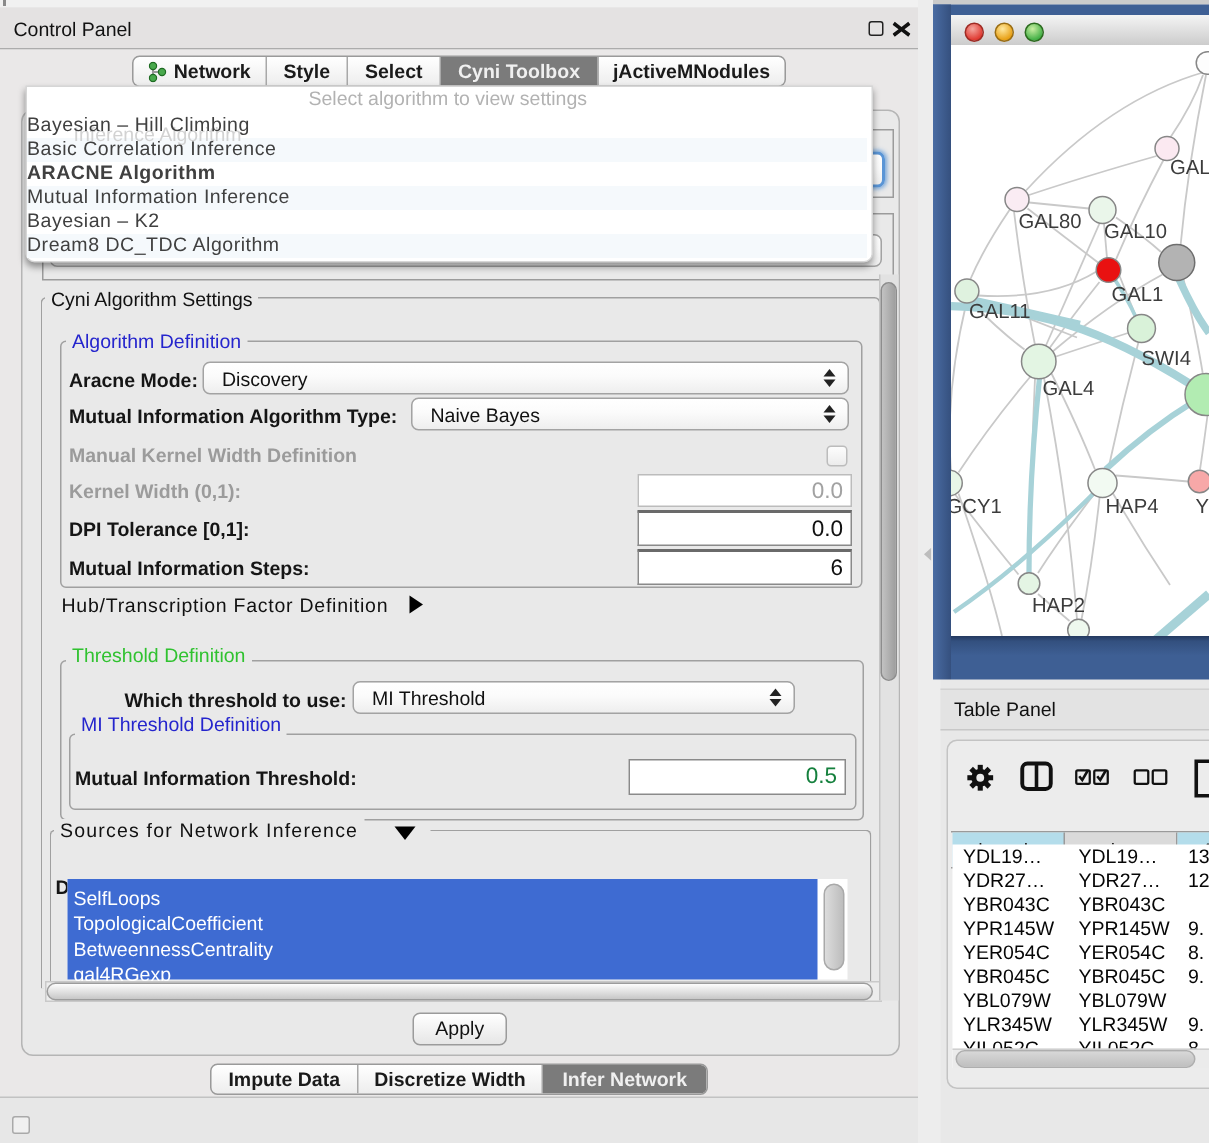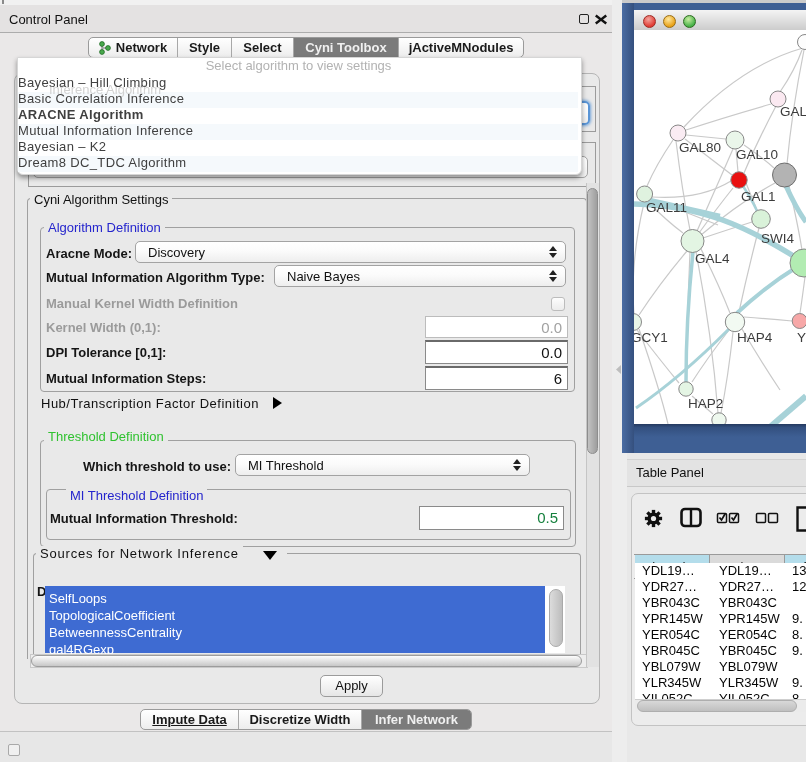--- a/index.html
+++ b/index.html
@@ -116,45 +116,45 @@
 <div class="grp" style="left:40px;top:440px;width:534px;height:105px;"></div>
 <div class="gtitle" style="left:44px;top:429px;color:#30c230;">Threshold Definition</div>
 <div class="blbl" style="left:60px;top:459px;width:171px;text-align:right;">Which threshold to use:</div>
 <div class="combo" style="left:235px;top:454px;width:293px;height:20px;">
     <span class="ctext">MI Threshold</span>
     <span class="carr up"></span>
     <span class="carr dn"></span>
   </div>
 
 <div class="grp" style="left:46px;top:489px;width:523px;height:49px;"></div>
-<div class="gtitle" style="left:50px;top:488px;color:#2525cd;margin-left:16px;">MI Threshold Definition</div>
+<div class="gtitle" style="left:50px;top:475px;color:#2525cd;">MI Threshold Definition</div>
 <div class="blbl" style="left:50px;top:511px;">Mutual Information Threshold:</div>
 <div class="tfield" style="left:419px;top:506px;width:138px;height:22px;border:1px solid #8a8a8a;color:#15803d;padding-right:5px;">0.5</div>
 
 <div class="abs" style="left:33px;top:553px;width:546px;height:100px;border:1px solid #a0a0a0;border-bottom:none;border-radius:4px 4px 0 0;"></div>
 <div class="gtitle" style="left:36px;top:546px;color:#111;letter-spacing:0.8px;">Sources for Network Inference</div>
 <div class="abs" style="left:240px;top:552px;width:47px;height:3px;background:#e9e9e9;"></div>
 <div class="abs" style="left:263px;top:551px;width:0;height:0;border-left:7px solid transparent;border-right:7px solid transparent;border-top:9px solid #000;"></div>
 <div class="blbl" style="left:37px;top:584px;">Data Attributes</div>
 
 <div class="abs" style="left:45px;top:586px;width:520px;height:67px;background:#ffffff;"></div>
 <div class="abs" style="left:45px;top:586px;width:500px;height:67px;background:#3e6bd2;"></div>
 <div class="abs" style="left:49px;top:590px;font-size:13px;color:#fff;line-height:17px;">SelfLoops<br>TopologicalCoefficient<br>BetweennessCentrality<br>gal4RGexp</div>
 <div class="abs" style="left:549px;top:589px;width:12px;height:56px;background:linear-gradient(90deg,#dcdcdc,#bdbdbd);border:1px solid #a9a9a9;border-radius:7px;"></div>
 
 <div class="abs" style="left:30px;top:654px;width:556px;height:12px;background:#ededed;border:1px solid #c9c9c9;"></div>
 <div class="abs" style="left:31px;top:655px;width:549px;height:10px;background:linear-gradient(180deg,#fdfdfd,#c7c7c7);border:1px solid #9c9c9c;border-radius:6px;"></div>
 
 <div class="abs" style="left:586px;top:183px;width:12px;height:484px;background:#e2e2e2;border-left:1px solid #c5c5c5;"></div>
 <div class="abs" style="left:587px;top:188px;width:9px;height:264px;background:linear-gradient(90deg,#c2c2c2,#9e9e9e);border:1px solid #8d8d8d;border-radius:6px;"></div>
 
-<div class="abs" style="left:275px;top:675px;width:61px;height:20px;border:1px solid #9b9b9b;border-radius:5px;background:linear-gradient(180deg,#ffffff,#e6e6e6);font-size:13px;text-align:center;line-height:20px;color:#111;margin-left:45px;">Apply</div>
+<div class="abs" style="left:275px;top:675px;width:61px;height:20px;border:1px solid #9b9b9b;border-radius:5px;background:linear-gradient(180deg,#ffffff,#e6e6e6);font-size:13px;text-align:center;line-height:20px;color:#111;">Apply</div>
 
 <div class="seg" style="left:140px;top:709px;height:19px;">
-  <div class="tb" style="width:97px;text-decoration:underline;">Impute Data</div>
+  <div class="tb" style="width:97px;">Impute Data</div>
   <div class="tb" style="width:122px;">Discretize Width</div>
   <div class="tb sel" style="width:109px;">Infer Network</div>
 </div>
 
 <div class="abs" style="left:612px;top:0;width:15px;height:762px;background:#ededed;"></div>
 <div class="abs" style="left:616px;top:365px;width:5px;height:9px;background:#bdbdbd;clip-path:polygon(100% 0,100% 100%,0 50%);"></div>
 
 <div class="abs" style="left:622px;top:0;width:184px;height:3px;background:#cbcbcb;"></div>
 <div class="abs" style="left:622px;top:3px;width:184px;height:7px;background:#3e5f94;"></div>
 <div class="abs" style="left:622px;top:3px;width:12px;height:450px;background:linear-gradient(90deg,#4a6ca3,#35507e);"></div>

